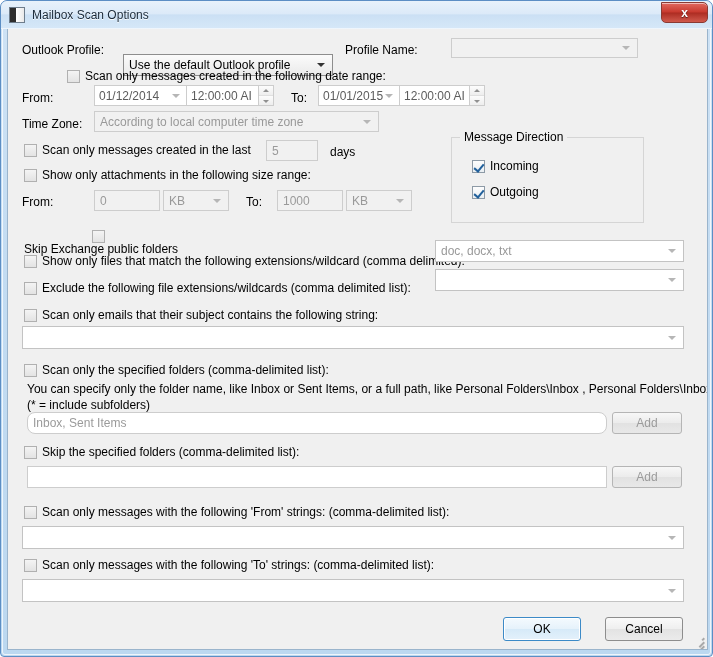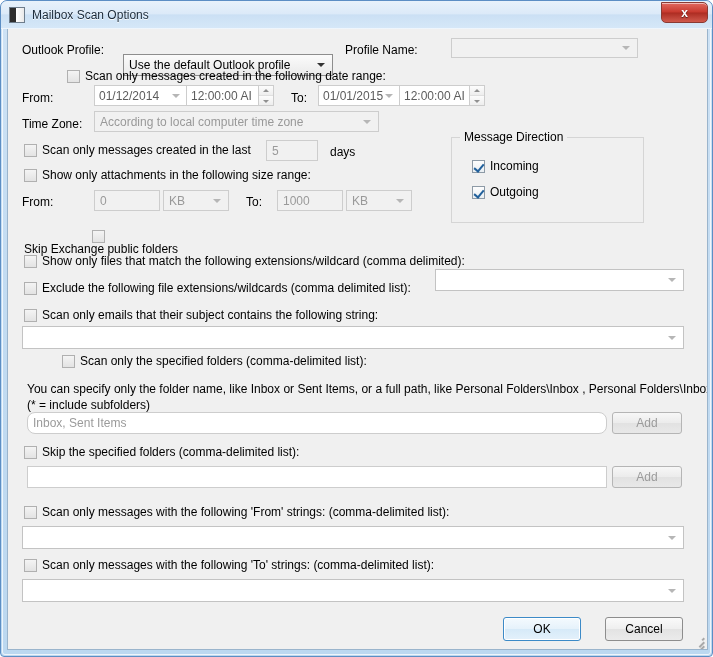--- a/index.html
+++ b/index.html
@@ -451,40 +451,44 @@
 
       <div class="cbrow" style="left:16px; top:201px;flex-direction:column;">
         <span class="cb"></span>
         <span class="txt">Skip Exchange public folders</span>
       </div>
 
       <div class="cbrow" style="left:16px; top:226px;">
         <span class="cb"></span>
         <span class="txt">Show only files that match the following extensions/wildcard (comma delimited):</span>
       </div>
+      <div class="combo white-disabled" style="left:427px; top:211px; width:249px; height:22px; background:#ffffff;">
+        <span>doc, docx, txt</span>
+        <span class="arrow"></span>
+      </div>
 
       <div class="cbrow" style="left:16px; top:253px;">
         <span class="cb"></span>
         <span class="txt">Exclude the following file extensions/wildcards (comma delimited list):</span>
       </div>
       <div class="combo white-disabled" style="left:427px; top:240px; width:249px; height:22px; background:#ffffff;">
         <span></span>
         <span class="arrow"></span>
       </div>
 
       <div class="cbrow" style="left:16px; top:280px;">
         <span class="cb"></span>
         <span class="txt">Scan only emails that their subject contains the following string:</span>
       </div>
       <div class="combo white-disabled" style="left:14px; top:297px; width:662px; height:23px; background:#ffffff;">
         <span></span>
         <span class="arrow"></span>
       </div>
 
-      <div class="cbrow" style="left:16px; top:326px;margin-left:38px;">
+      <div class="cbrow" style="left:16px; top:335px;">
         <span class="cb"></span>
         <span class="txt">Scan only the specified folders (comma-delimited list):</span>
       </div>
       <div class="lbl" style="left:19px; top:353px;">You can specify only the folder name, like Inbox or Sent Items, or a full path, like Personal Folders\Inbox , Personal Folders\Inbox*</div>
       <div class="lbl" style="left:19px; top:369px;"> (* = include subfolders)</div>
       <div class="textbox white-disabled" style="left:19px; top:383px; width:580px; height:22px;border-radius:8px;">
         <span>Inbox, Sent Items</span>
       </div>
       <div class="btn" style="left:604px; top:383px; width:70px; height:22px;">Add</div>
 

